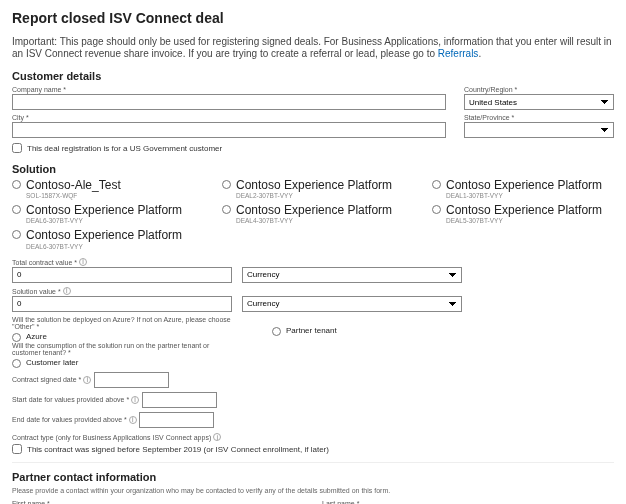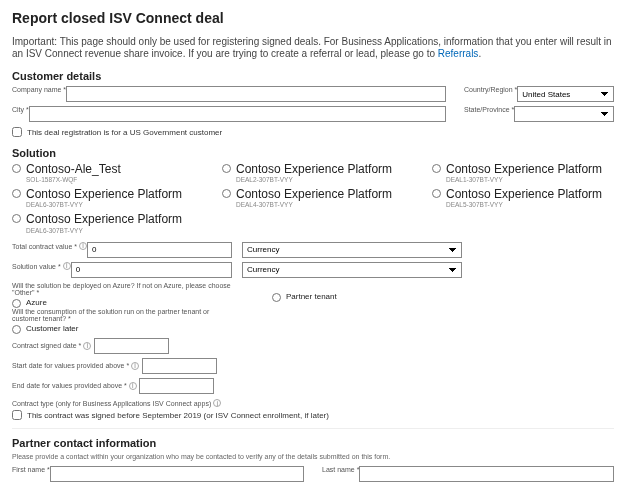--- a/index.html
+++ b/index.html
@@ -3,21 +3,21 @@
 <meta charset="utf-8">
 <style>
   * { box-sizing: border-box; margin: 0; padding: 0; }
   body { font-family: "Segoe UI", Arial, sans-serif; font-size: 9px; color: #222; padding: 10px 12px; width: 626px; }
   h1 { font-size: 14px; font-weight: 700; margin-bottom: 10px; }
   .important { font-size: 10px; color: #444; margin-bottom: 10px; line-height: 1.2; }
   .important a { color: #0067b8; text-decoration: none; }
   .section-title { font-size: 11px; font-weight: 600; margin: 8px 0 4px 0; }
   .sub-note { font-size: 7px; color: #666; margin-bottom: 6px; }
   .row { display: flex; gap: 18px; margin-bottom: 4px; }
-  .field { display: flex; flex-direction: row; }
+  .field { display: flex; flex-direction: column; }
   .field.grow { flex: 1; }
   .field.medium { width: 150px; }
   .label { font-size: 7px; color: #555; margin-bottom: 1px; white-space: nowrap; }
   input[type="text"], select { border: 1px solid #888; font-size: 8px; padding: 2px 4px; height: 16px; background: #fff; width: 100%; }
   select { appearance: none; background-image: linear-gradient(45deg, transparent 50%, #000 50%), linear-gradient(135deg, #000 50%, transparent 50%); background-position: right 8px center, right 4px center; background-size: 4px 4px, 4px 4px; background-repeat: no-repeat; padding-right: 18px; }
   .checkbox-row { display: flex; align-items: flex-end; gap: 5px; margin: 5px 0 10px 0; }
   .checkbox-row input { width: 10px; height: 10px; }
   .checkbox-row span { font-size: 8px; color: #333; }
   .solutions { display: flex; gap: 28px; margin-bottom: 8px; }
   .sol-col { flex: 1; display: flex; flex-direction: column; gap: 5px; }

